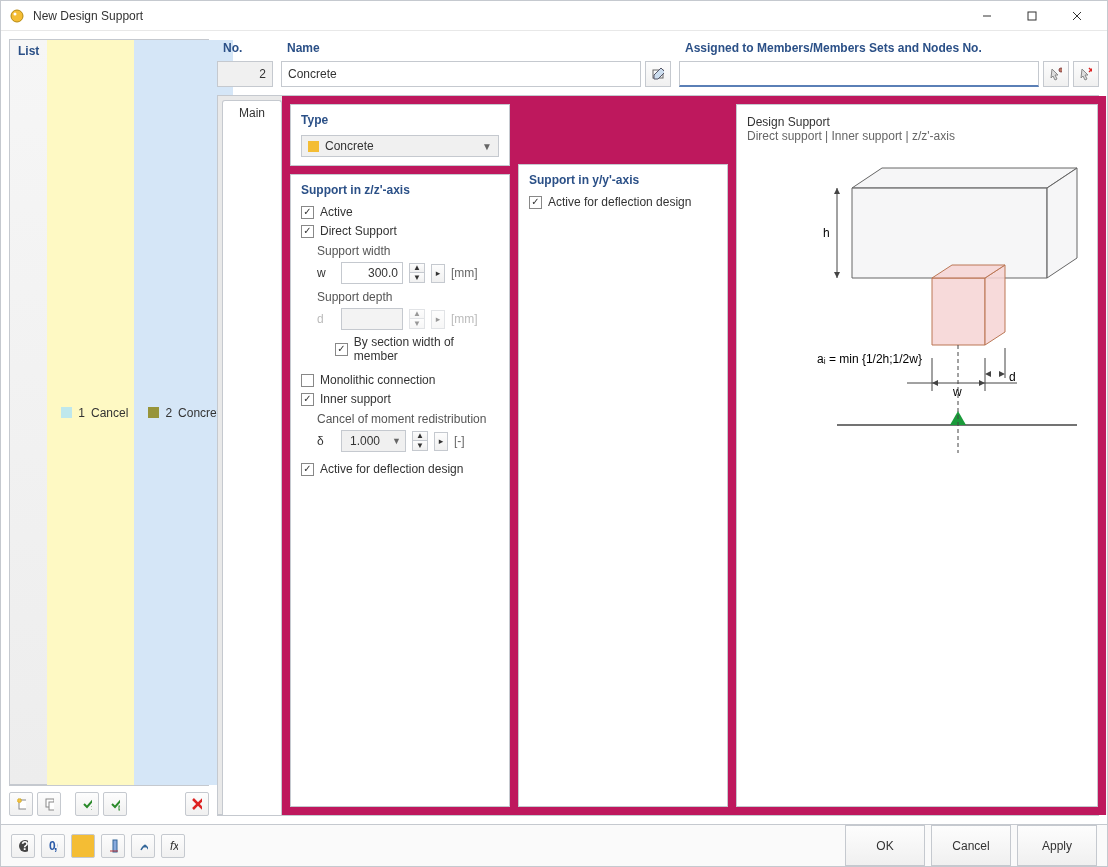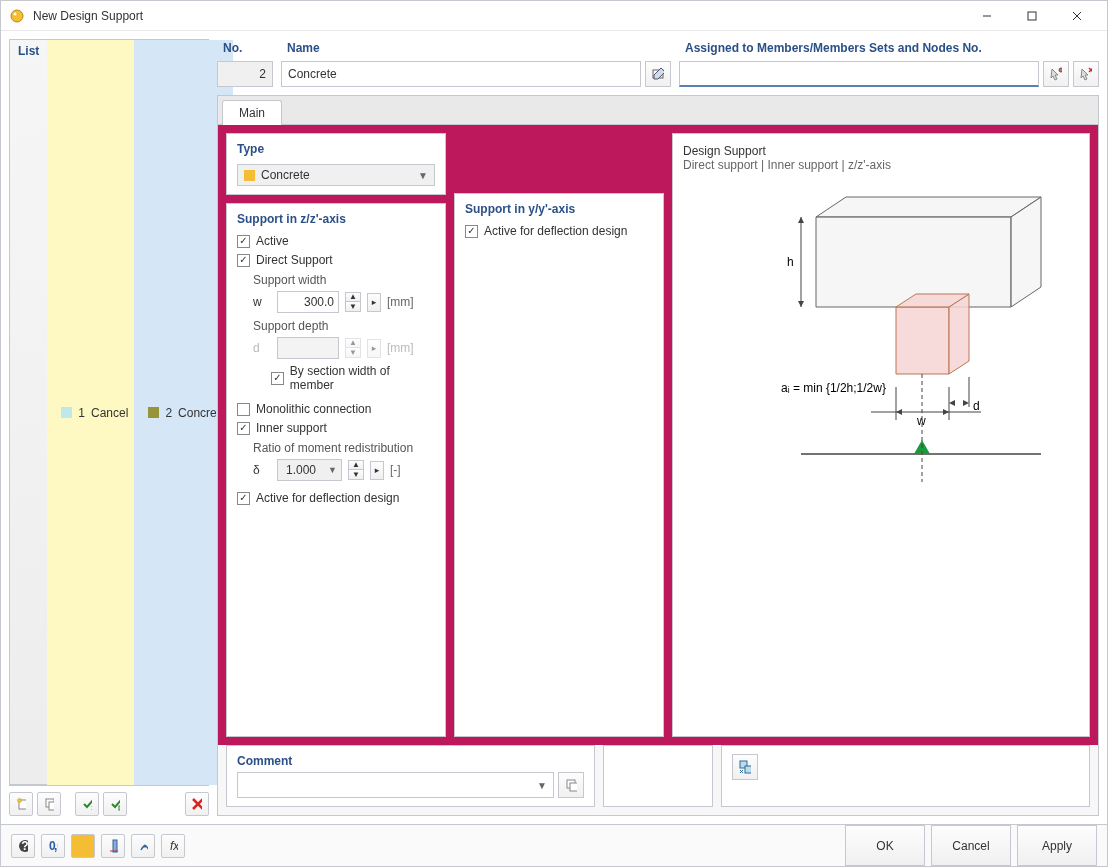--- a/index.html
+++ b/index.html
@@ -212,21 +212,21 @@
               <svg width="14" height="14">
                 <path d="M2 2 L8 8 L5 8 L7 12 L5 13 L3 9 L1 11 Z" fill="#ddd" stroke="#888"></path>
                 <line x1="9" y1="1" x2="13" y2="5" stroke="#d22" stroke-width="1.5"></line>
                 <line x1="13" y1="1" x2="9" y2="5" stroke="#d22" stroke-width="1.5"></line>
               </svg>
             </button>
         </div>
       </div>
     </div>
 
-    <div style="flex:1;display:flex;flex-direction:column;border:1px solid var(--border);min-height:0;">
+    <div style="flex:1;display:flex;flex-direction:row;border:1px solid var(--border);min-height:0;">
       <div class="tabrow" style="border:none;border-bottom:1px solid var(--border);">
         <div class="tab">Main</div>
       </div>
 
       <div class="formrow" style="padding:8px;background:#be185d;">
         <div class="formcol left">
           <div class="group">
             <div class="group-hdr">Type</div>
             <div class="dd">
               <span class="sq" style="background:#f4bd34"></span>
@@ -278,21 +278,21 @@
             <label class="chline" style="margin-top:10px">
                 <span class="chbox"></span>
                 <span>Monolithic connection</span>
               </label>
             <label class="chline">
                 <span class="chbox on"></span>
                 <span>Inner support</span>
               </label>
 
             <div class="indent">
-              <div class="sublabel">Ratio of moment redistribution</div>
+              <div class="sublabel">Cancel of moment redistribution</div>
               <div class="numline">
                 <span class="var">δ</span>
                 <div style="display:flex;align-items:center;border:1px solid var(--border);background:#f0f0f0;">
                   <span style="padding:3px 8px">1.000</span>
                   <span style="font-size:9px;padding:0 4px;color:#666">▼</span>
                 </div>
                 <div class="spin">
                     <span>▲</span>
                     <span>▼</span>
                   </div>

